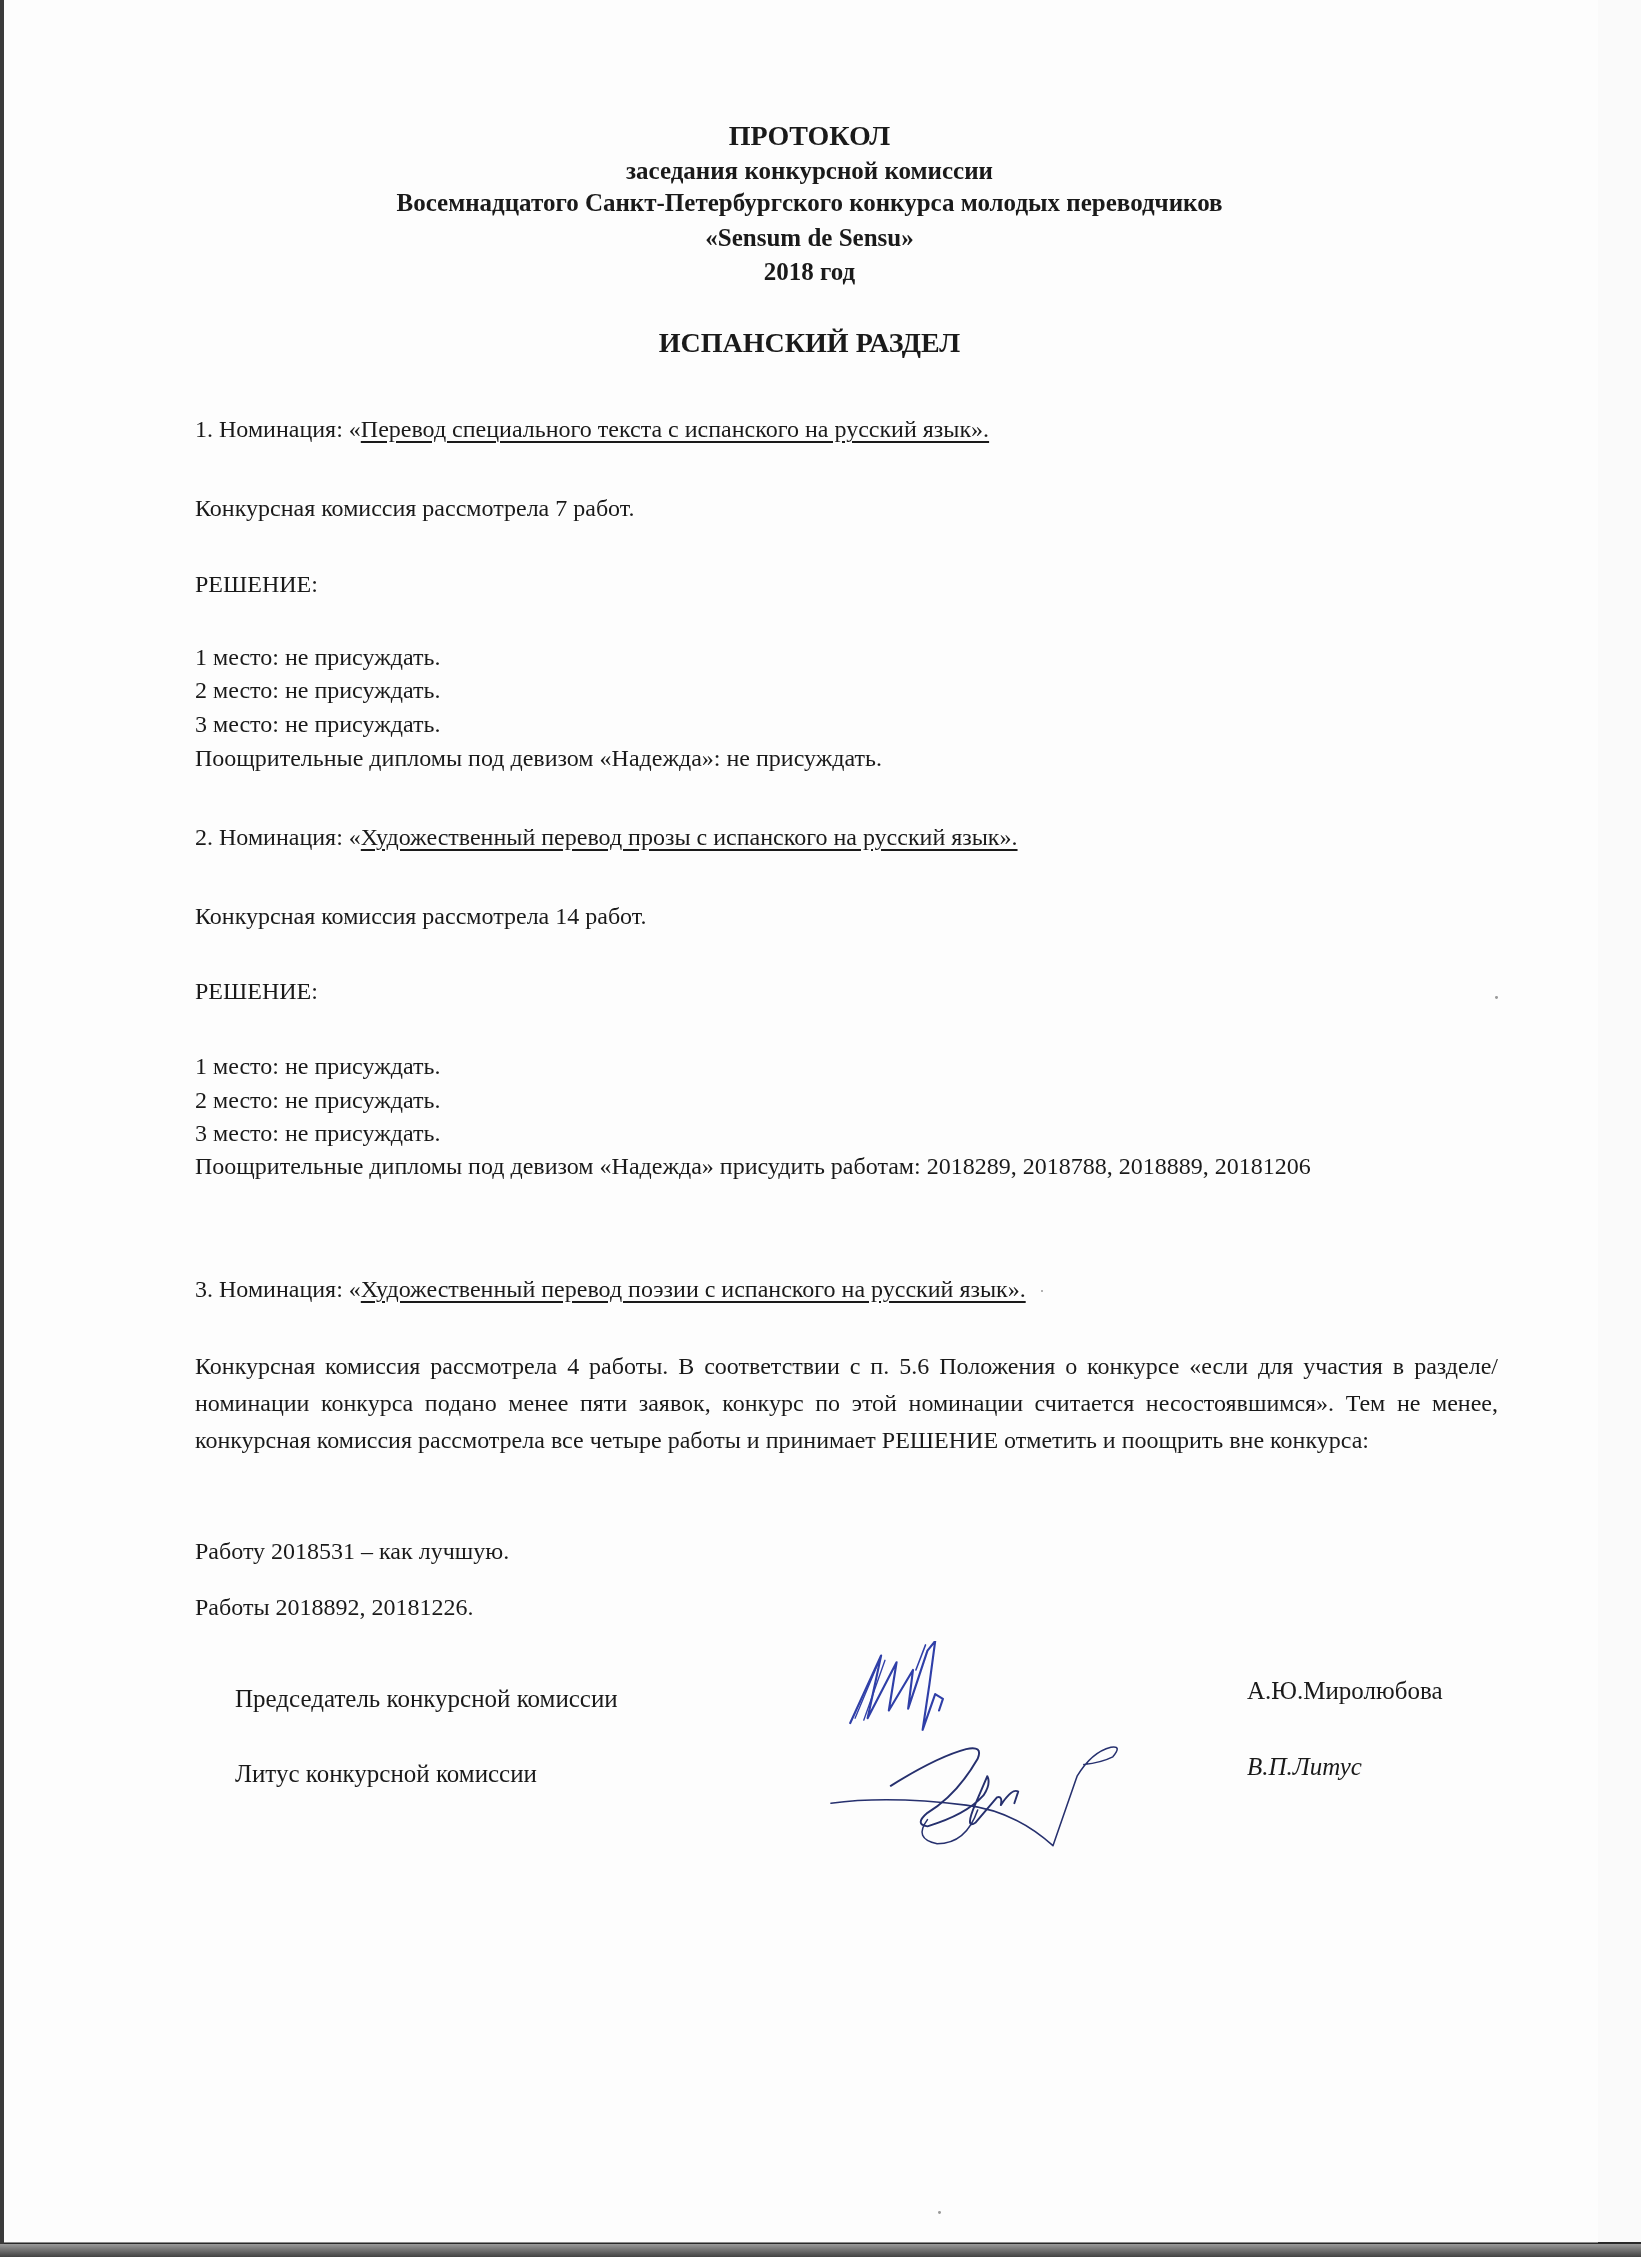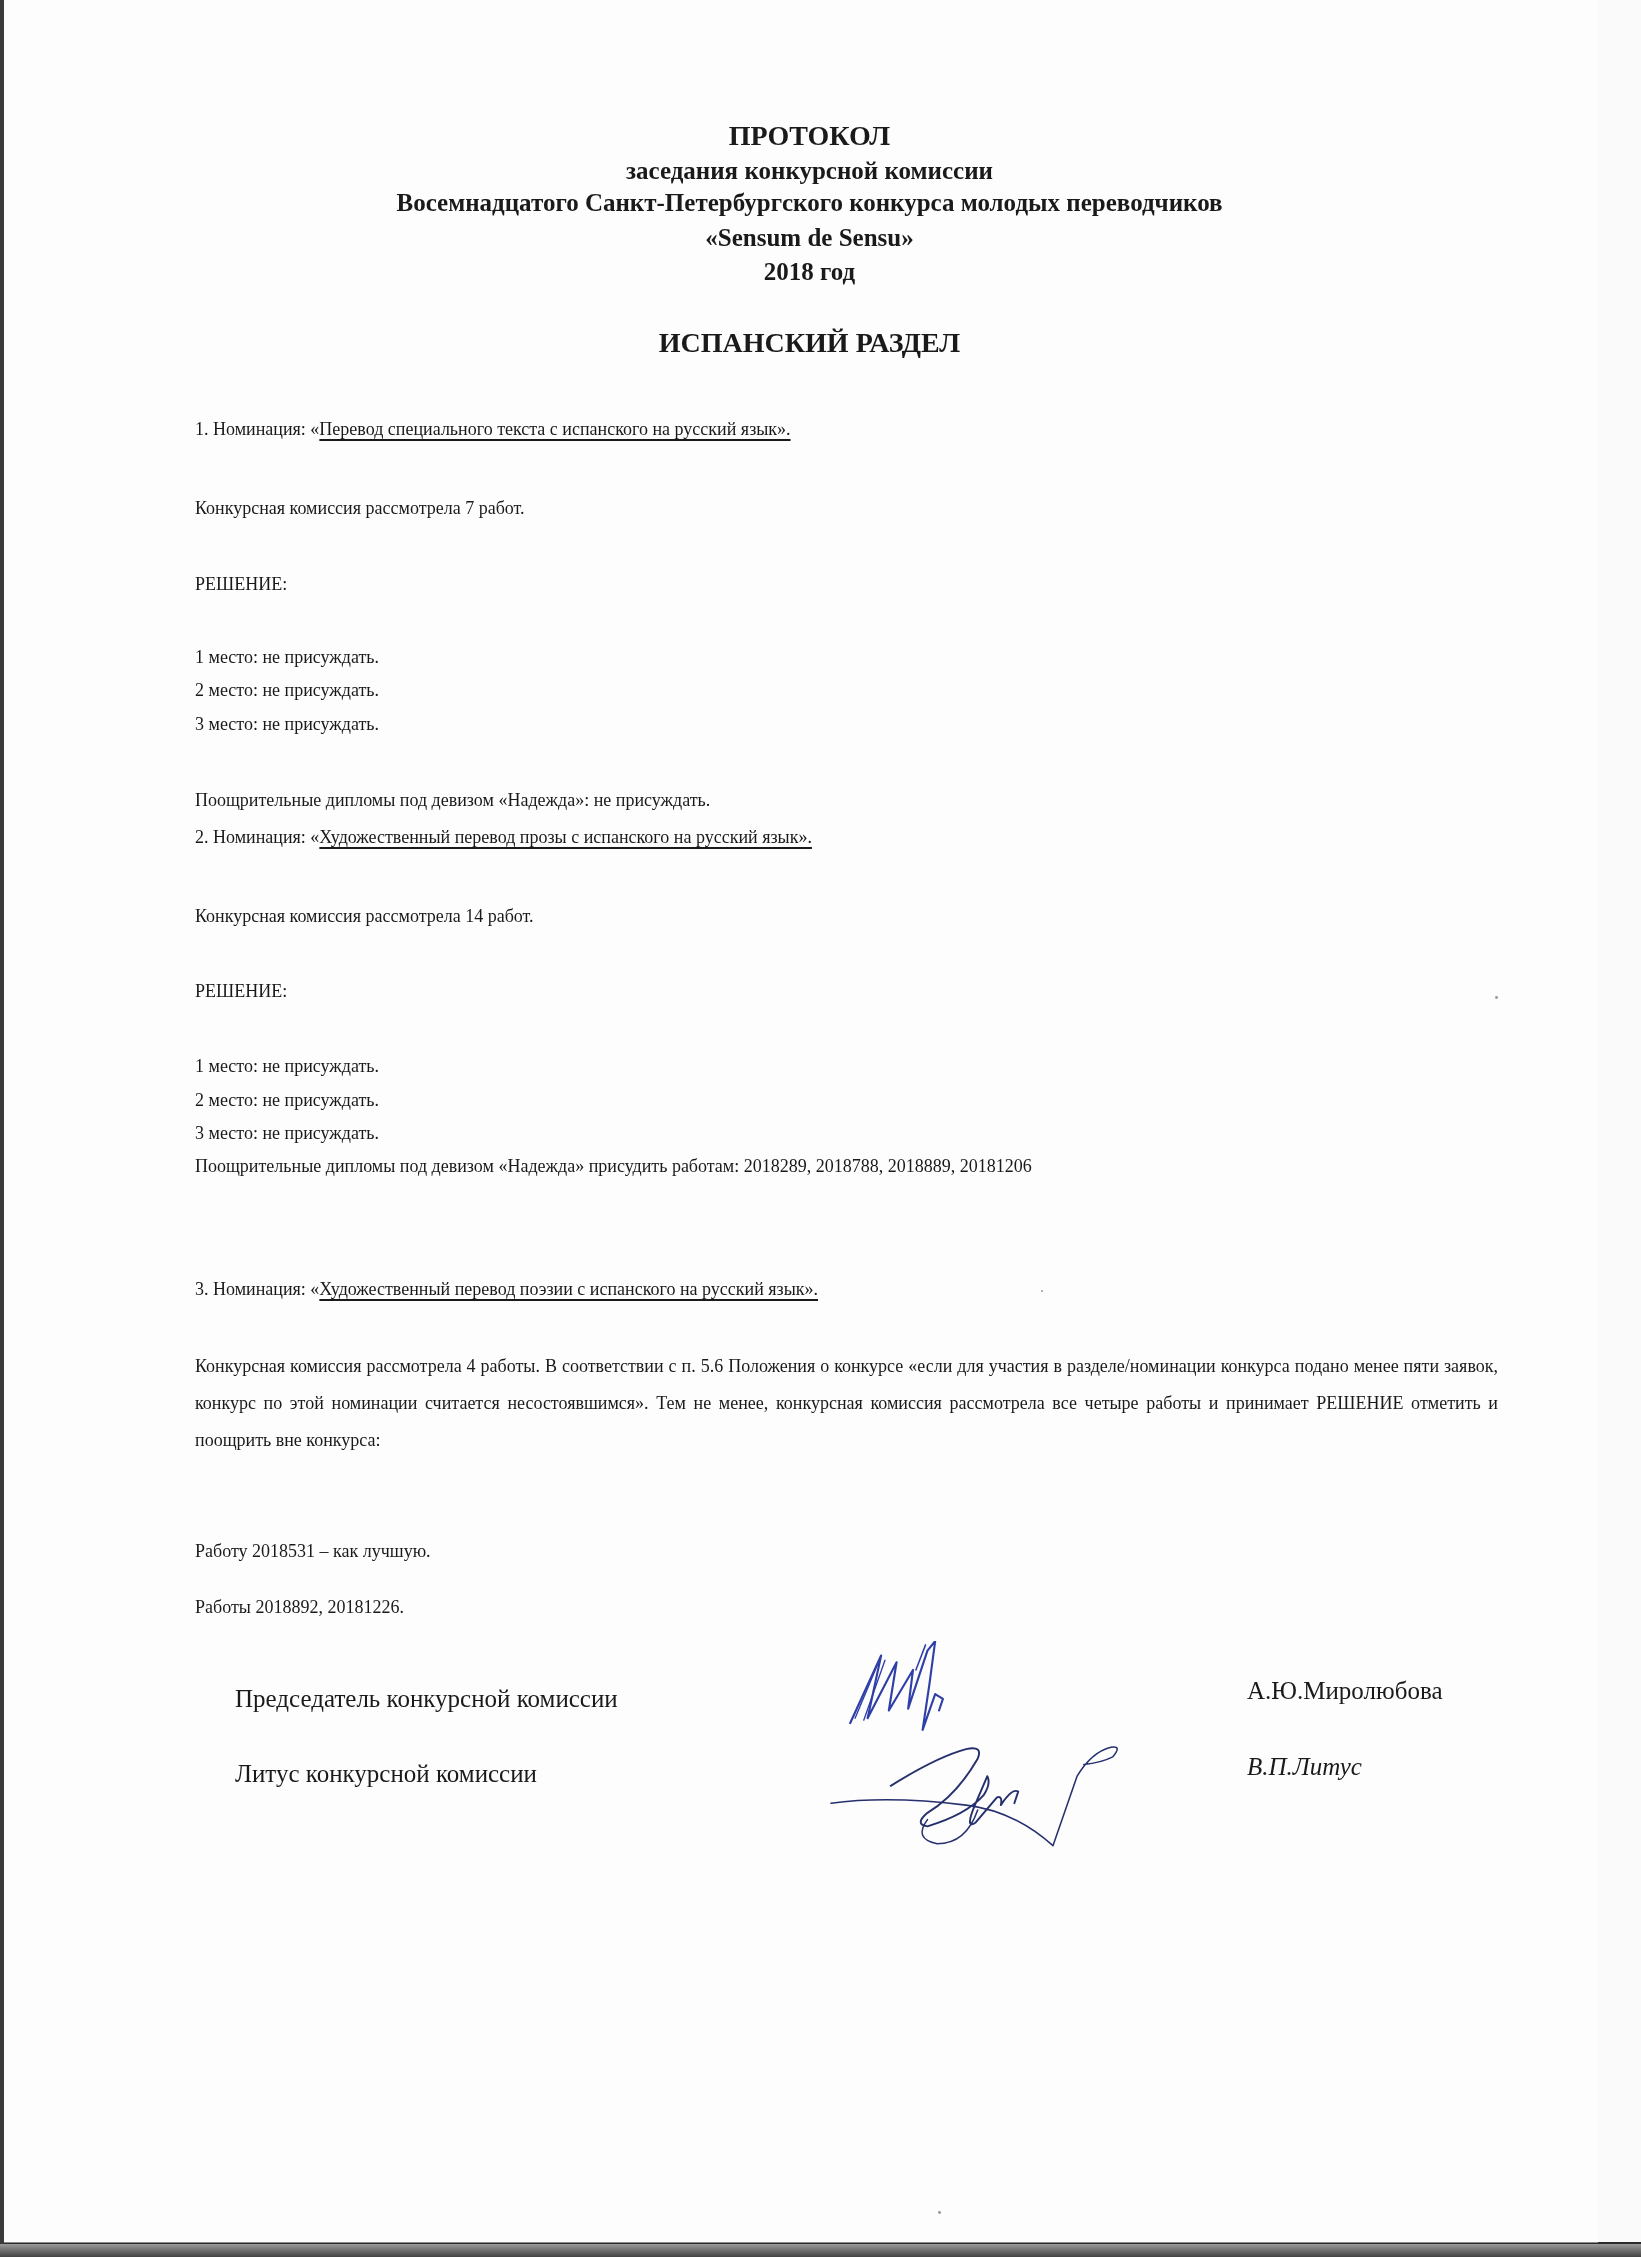--- a/index.html
+++ b/index.html
@@ -57,21 +57,21 @@
     font-weight: bold;
     font-size: 25px;
     line-height: 33px;
   }
   .hdr.big { font-size: 28px; }
 
   .p {
     position: absolute;
     left: 195px;
     width: 1303px;
-    font-size: 18px;
+    font-size: 24px;
     line-height: 33px;
     white-space: nowrap;
   }
   .just {
     white-space: normal;
     text-align: justify;
     text-align-last: left;
     line-height: 37px;
   }
   .u {
@@ -124,21 +124,21 @@
 <div class="hdr big" style="top:326px;">ИСПАНСКИЙ РАЗДЕЛ</div>
 
 <div class="p" style="top:413px;">
   <span>1. Номинация: «</span><span class="u">Перевод специального текста с испанского на русский язык».</span>
 </div>
 <div class="p" style="top:492px;">Конкурсная комиссия рассмотрела 7 работ.</div>
 <div class="p" style="top:568px;">РЕШЕНИЕ:</div>
 <div class="p" style="top:641px;">1 место: не присуждать.</div>
 <div class="p" style="top:674px;">2 место: не присуждать.</div>
 <div class="p" style="top:708px;">3 место: не присуждать.</div>
-<div class="p" style="top:742px;margin-top:42px;">Поощрительные дипломы под девизом «Надежда»: не присуждать.</div>
+<div class="p" style="top:742px;">Поощрительные дипломы под девизом «Надежда»: не присуждать.</div>
 
 <div class="p" style="top:821px;">
   <span>2. Номинация: «</span><span class="u">Художественный перевод прозы с испанского на русский язык».</span>
 </div>
 <div class="p" style="top:900px;">Конкурсная комиссия рассмотрела 14 работ.</div>
 <div class="p" style="top:975px;">РЕШЕНИЕ:</div>
 <div class="p" style="top:1050px;">1 место: не присуждать.</div>
 <div class="p" style="top:1084px;">2 место: не присуждать.</div>
 <div class="p" style="top:1117px;">3 место: не присуждать.</div>
 <div class="p just" style="top:1147px; line-height:39px;">Поощрительные дипломы под девизом «Надежда» присудить работам: 2018289, 2018788, 2018889, 20181206</div>

